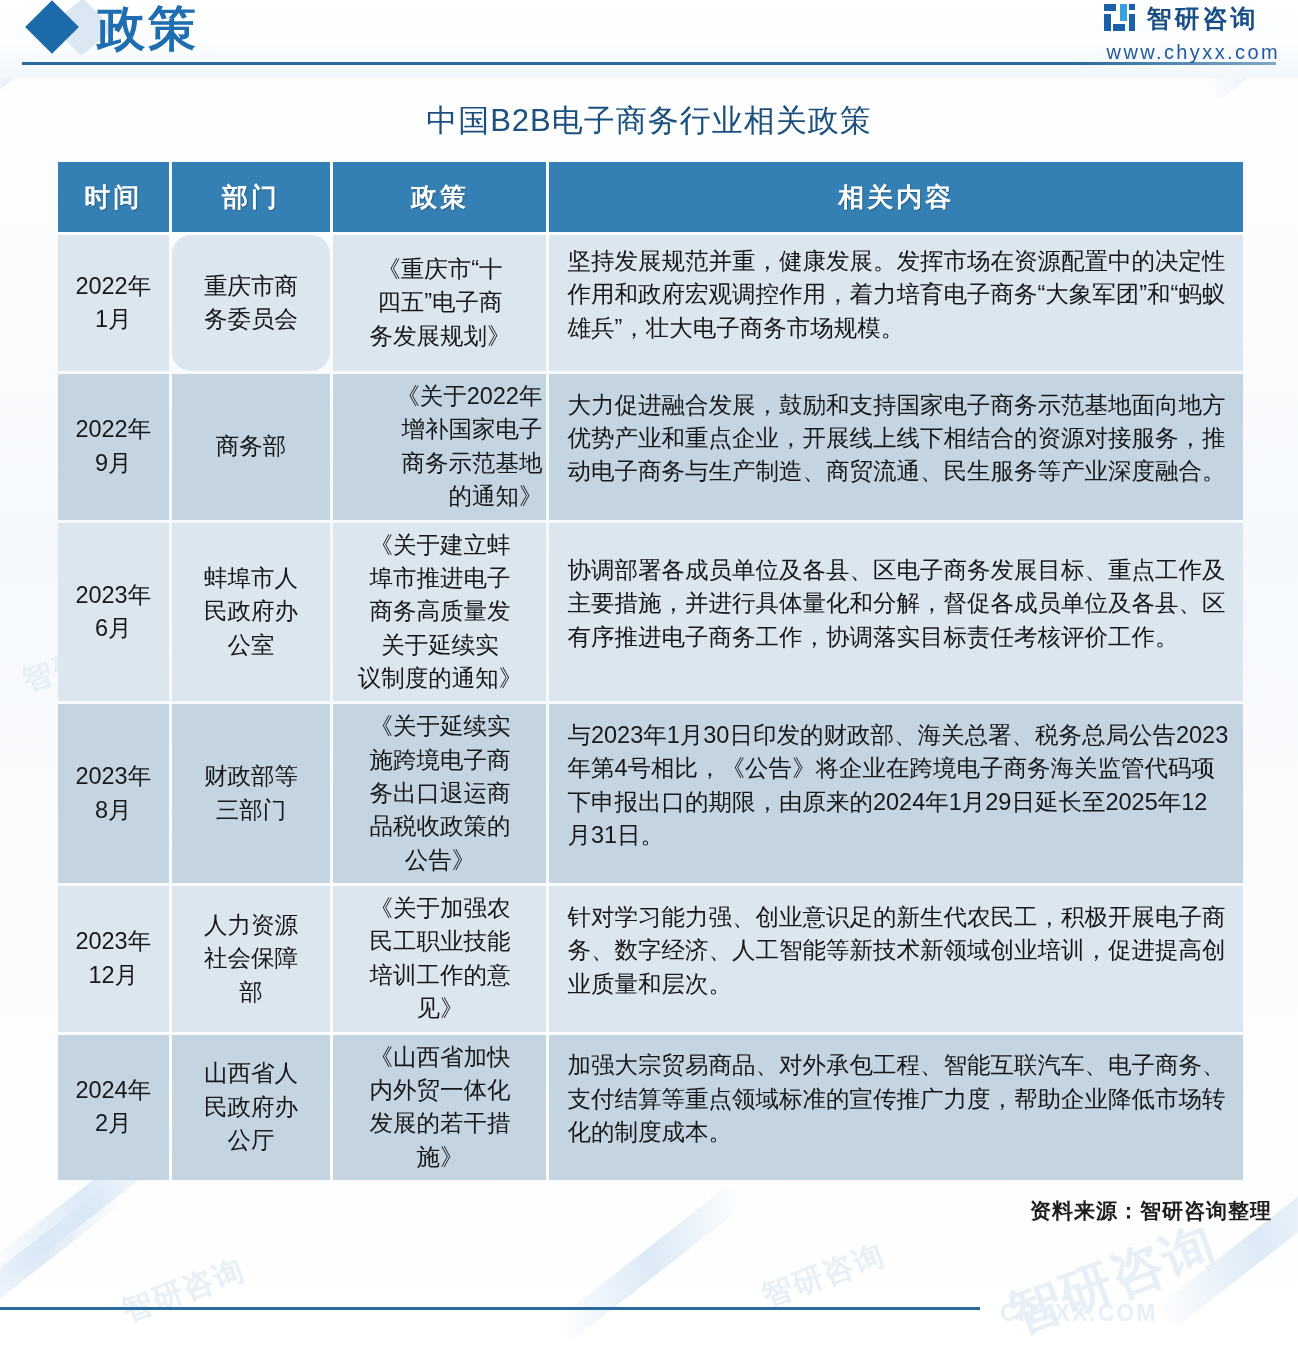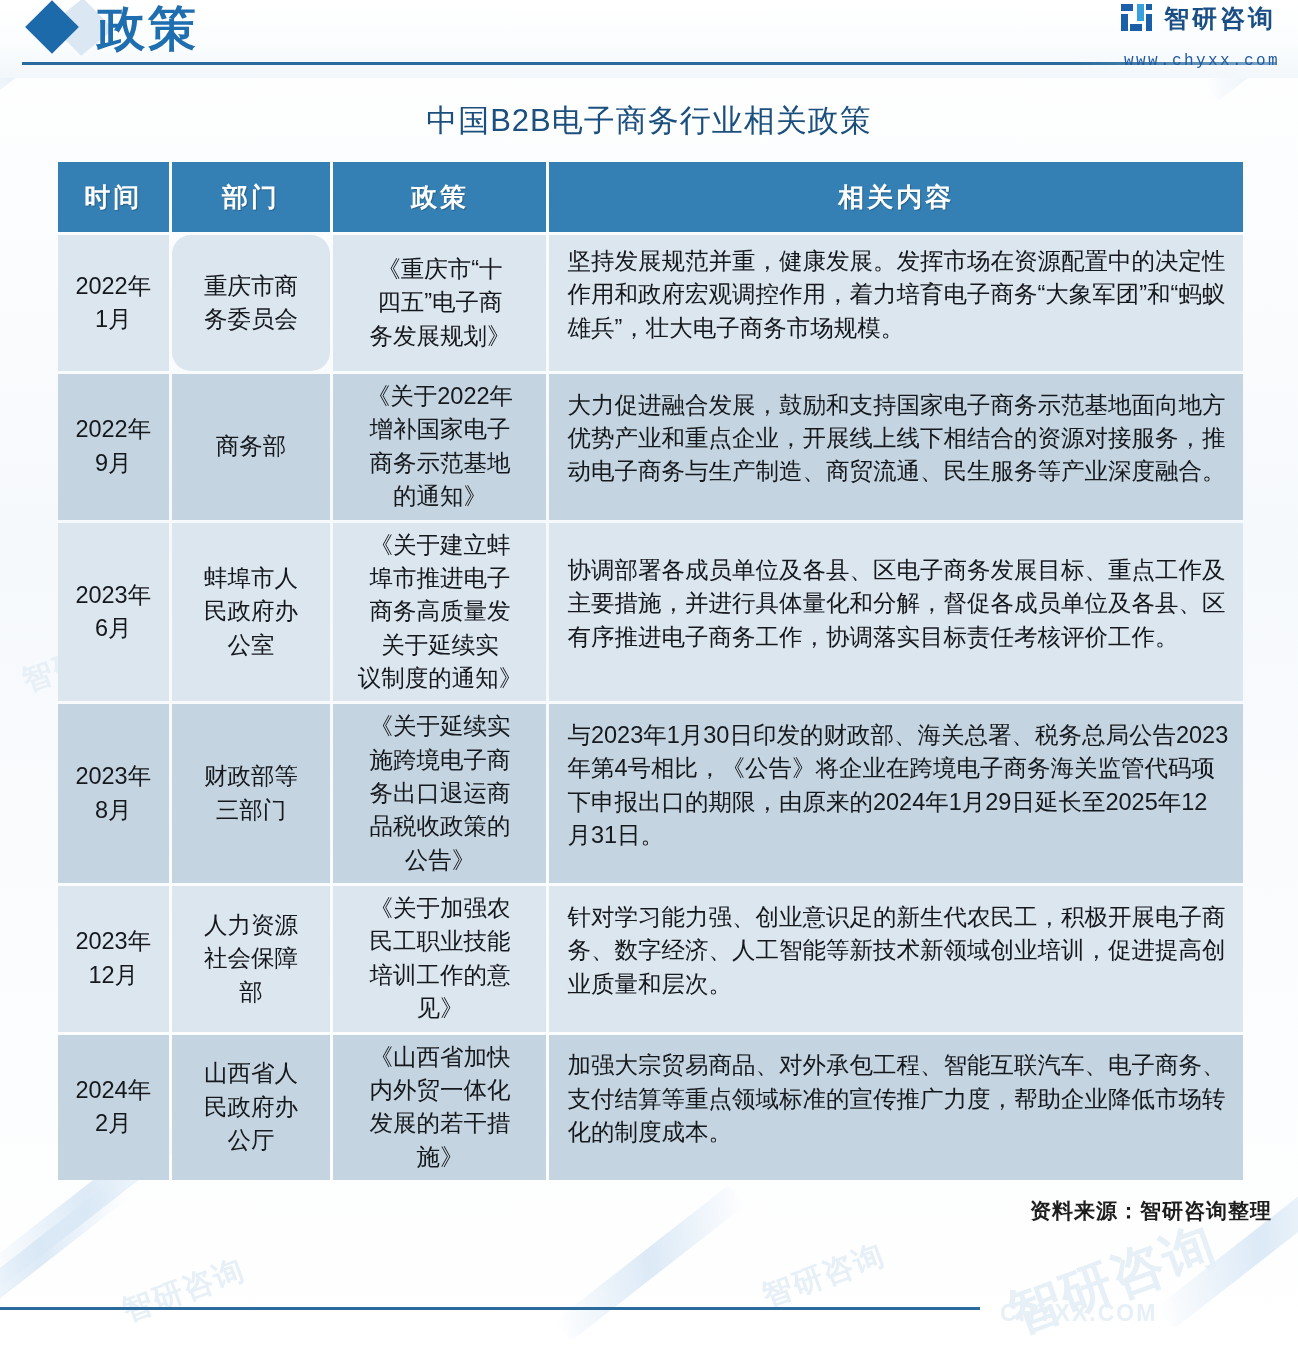--- a/index.html
+++ b/index.html
@@ -137,26 +137,26 @@
     flex: none;
   }
   .brand-name {
     font-size: 25px;
     color: #1a4f86;
     font-weight: bold;
     letter-spacing: 3px;
     line-height: 1;
   }
   .brand-url {
-    margin-top: 18px;
+    margin-top: 7px;
     margin-left: 3px;
-    font-size: 16px;
+    font-size: 20px;
     color: #2159a0;
     letter-spacing: 2.4px;
-    font-family: Liberation Mono, monospace;
+    font-family: Liberation Sans, sans-serif;
   }
 
   
   .table-title {
     position: relative;
     z-index: 2;
     text-align: center;
     font-size: 31px;
     font-weight: normal;
     color: #1b4f7e;
@@ -318,21 +318,21 @@
 务委员会</td>
             <td class="c-policy" style="white-space: pre-line;">《重庆市“十
 四五”电子商
 务发展规划》</td>
             <td class="c-content" style="white-space: normal;">坚持发展规范并重，健康发展。发挥市场在资源配置中的决定性作用和政府宏观调控作用，着力培育电子商务“大象军团”和“蚂蚁雄兵”，壮大电子商务市场规模。</td>
           </tr>
           <tr class="even">
             <td class="c-time" style="white-space: pre-line;">2022年
 9月</td>
             <td class="c-dept" style="white-space: pre-line;">商务部</td>
-            <td class="c-policy" style="white-space: pre-line;">《关于2022年
+            <td class="c-policy" style="white-space: pre-line; text-align: right;">《关于2022年
 增补国家电子
 商务示范基地
 的通知》</td>
             <td class="c-content" style="white-space: normal;">大力促进融合发展，鼓励和支持国家电子商务示范基地面向地方优势产业和重点企业，开展线上线下相结合的资源对接服务，推动电子商务与生产制造、商贸流通、民生服务等产业深度融合。</td>
           </tr>
           <tr class="odd">
             <td class="c-time" style="white-space: pre-line;">2023年
 6月</td>
             <td class="c-dept" style="white-space: pre-line;">蚌埠市人
 民政府办

